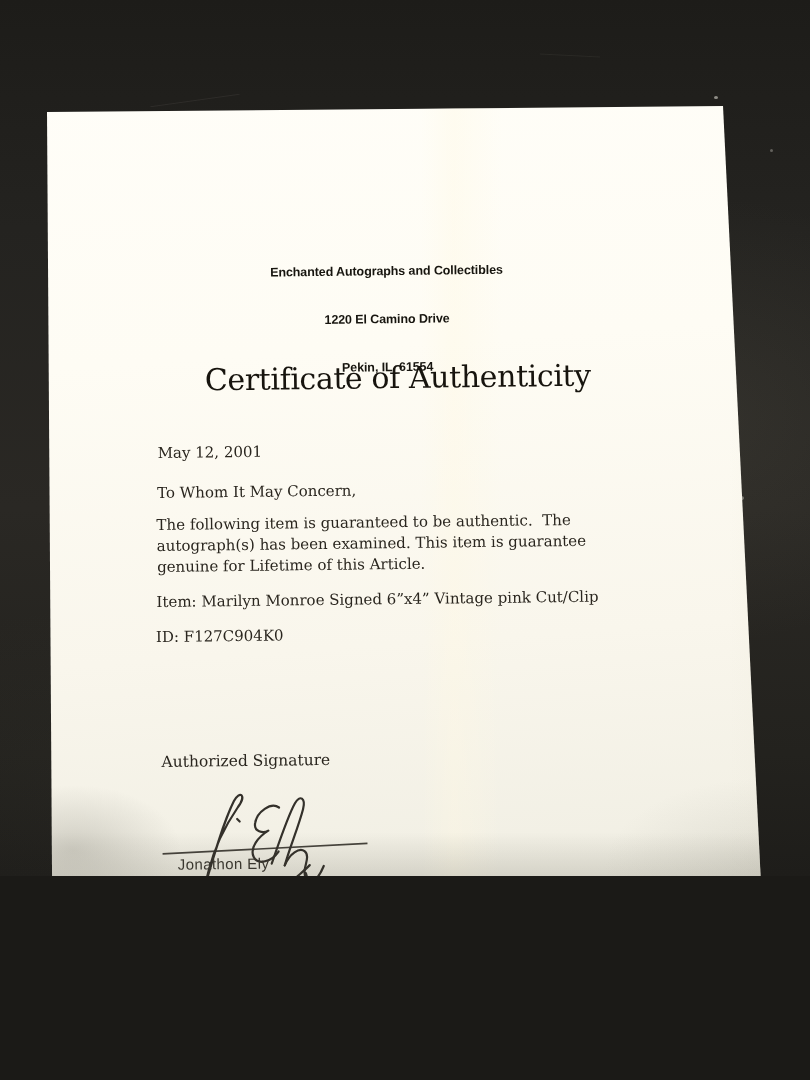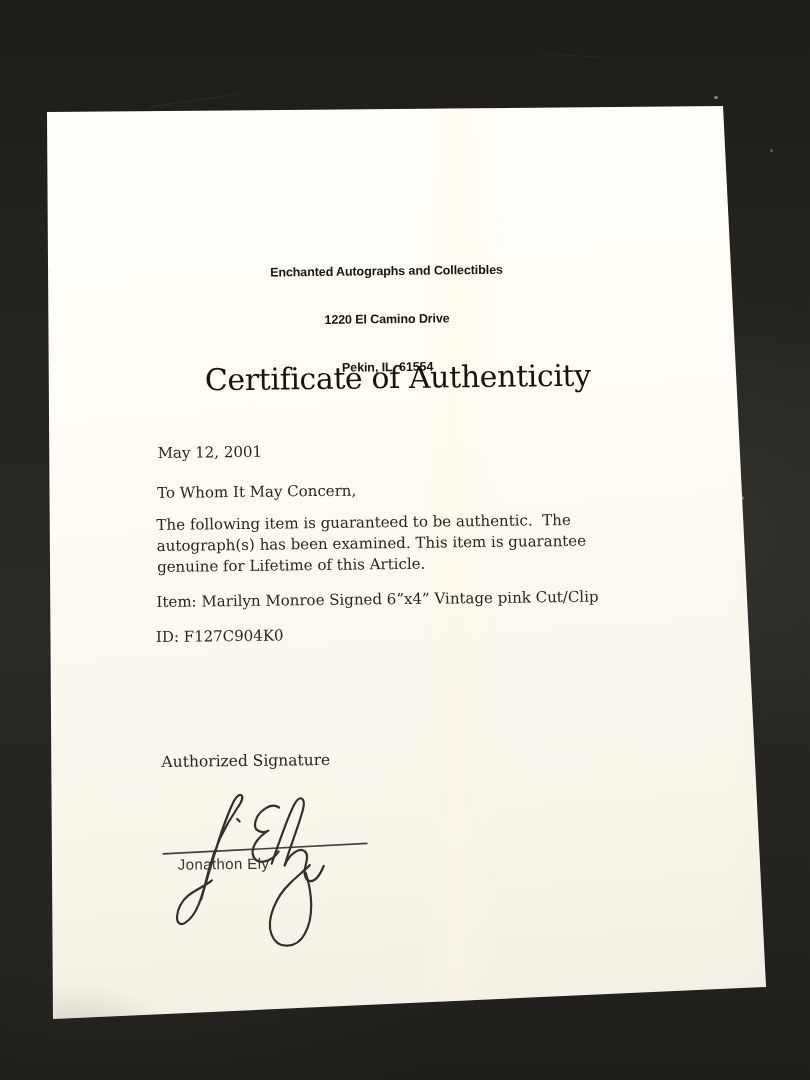--- a/index.html
+++ b/index.html
@@ -3,21 +3,21 @@
 <meta charset="utf-8">
 <style>
   html, body {
     margin: 0;
     padding: 0;
     background: #1b1a17;
   }
   .photo {
     position: relative;
     width: 810px;
-    height: 1080px;
+    height: 876px;
     overflow: hidden;
     background-color: #262420;
     background-image:
       radial-gradient(ellipse 420px 320px at 86% 48%, rgba(96,94,82,0.20), transparent 70%),
       radial-gradient(ellipse 500px 260px at 15% 90%, rgba(70,68,60,0.12), transparent 70%),
       linear-gradient(180deg, #1d1c19 0%, #242320 26%, #2a2824 58%, #23221e 86%, #1e1d1a 100%),
       repeating-linear-gradient(179deg, rgba(255,255,255,0.015) 0 1px, transparent 1px 4px);
     font-family: "DejaVu Serif", serif;
   }
   

